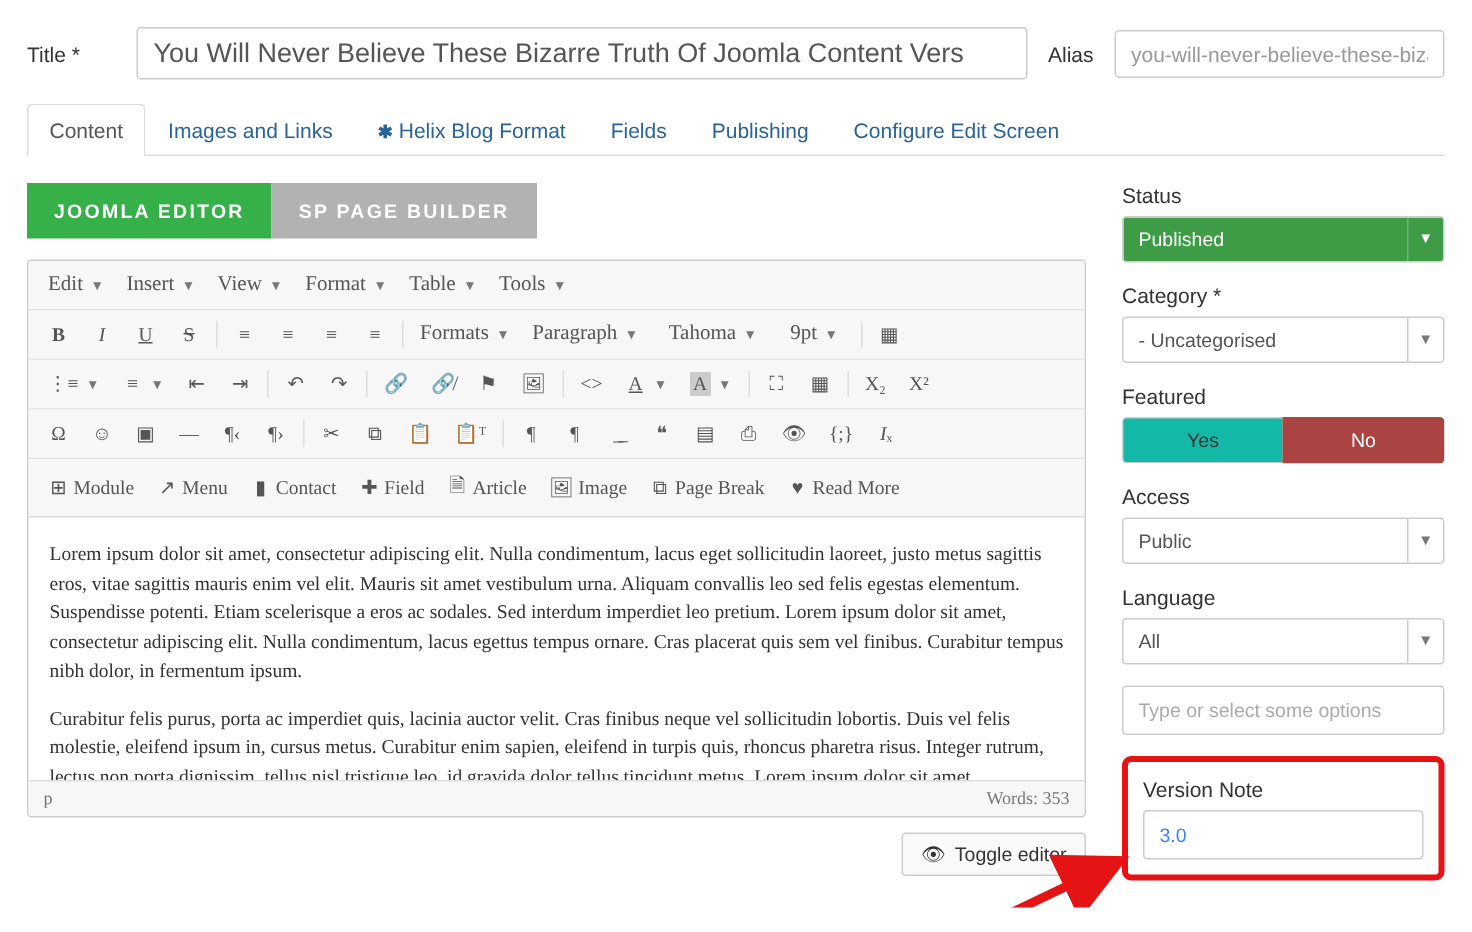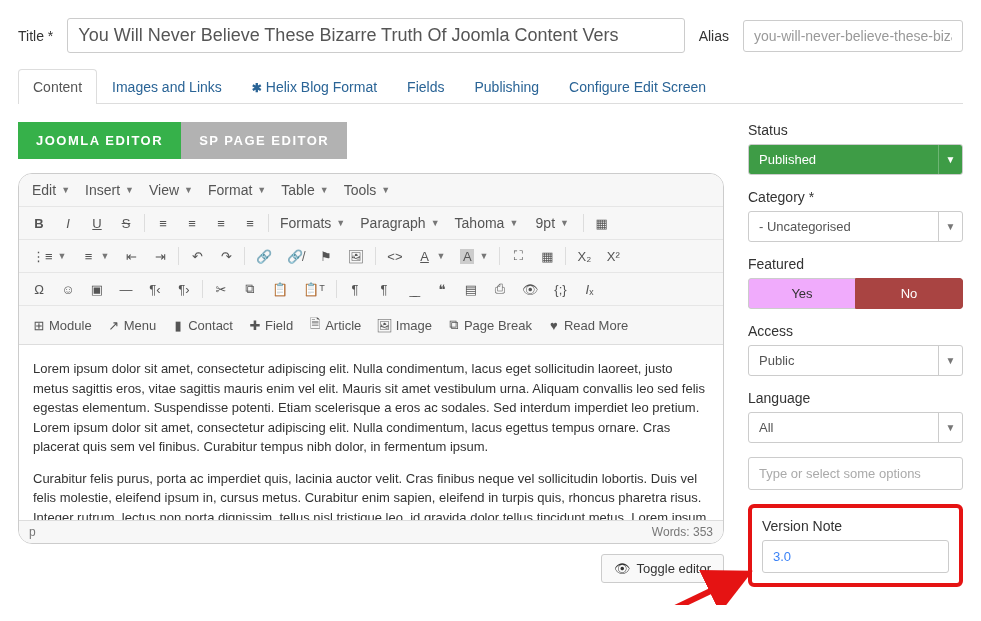--- a/index.html
+++ b/index.html
@@ -12,20 +12,21 @@
     }
     .top-row { display: flex; gap: 14px; align-items: center; margin-bottom: 16px; }
     .label { color: #333; font-size: 14px; }
     .title-input {
       flex: 1;
       font-size: 18px;
       padding: 6px 10px;
       border: 1px solid #ccc;
       border-radius: 3px;
       color: #555;
+      margin-left: 24px;
     }
     .alias-input {
       width: 220px;
       font-size: 14px;
       padding: 7px 10px;
       border: 1px solid #ccc;
       border-radius: 3px;
       color: #999;
     }
     .tabs {
@@ -58,22 +59,23 @@
       font-size: 13px;
       letter-spacing: 1.5px;
       color: #fff;
       cursor: pointer;
       font-weight: 600;
     }
     .builder-btn.active { background: #36b14a; }
     .builder-btn.inactive { background: #b2b2b2; }
     .editor-box {
       border: 1px solid #ccc;
-      border-radius: 14px;
+      border-radius: 3px;
       overflow: hidden;
+      font-family: Liberation Serif, serif;
     }
     .toolbar { background: #f7f7f7; border-bottom: 1px solid #ddd; }
     .toolbar-row {
       display: flex;
       flex-wrap: wrap;
       align-items: center;
       padding: 3px 6px;
       gap: 1px;
     }
     .toolbar-row + .toolbar-row { border-top: 1px solid #e6e6e6; }
@@ -122,21 +124,21 @@
     .select-val { flex:1; padding:7px 10px; font-size:13px; color:#555; }
     .select-caret {
       width:24px; display:flex; align-items:center; justify-content:center;
       border-left:1px solid #ccc; color:#777; font-size:10px; cursor:pointer;
     }
     .btn-group { display:flex; border-radius:3px; overflow:hidden; }
     .btn-group .bg-btn {
       flex:1; text-align:center; padding:7px 0; font-size:13px; cursor:pointer;
       border:1px solid #ccc;
     }
-    .btn-group .bg-btn.yes { background:#f0abfc; color:#333; border-right:none; border-radius:3px 0 0 3px; }
+    .btn-group .bg-btn.yes { background:#14b8a6; color:#333; border-right:none; border-radius:3px 0 0 3px; }
     .btn-group .bg-btn.no { background:#a94442; color:#fff; border-color:#a94442; border-radius:0 3px 3px 0; }
     .tags-input, .version-input {
       width:100%; border:1px solid #ccc; border-radius:3px;
       padding:8px 10px; font-size:13px; color:#3b82f6;
     }
     .tags-input::placeholder { color:#aaa; }
     .highlight-box {
       border:4px solid #e51313; border-radius:6px;
       padding:10px; margin-top:2px;
     }
@@ -165,21 +167,21 @@
     <div class="tab"><span class="helix-ico">✱</span><span>Helix Blog Format</span></div>
     <div class="tab"><span>Fields</span></div>
     <div class="tab"><span>Publishing</span></div>
     <div class="tab"><span>Configure Edit Screen</span></div>
   </div>
 
   <div class="main-layout">
     <div class="editor-col">
       <div class="builder-toggle">
         <div class="builder-btn active">JOOMLA EDITOR</div>
-        <div class="builder-btn inactive">SP PAGE EDITOR</div>
+        <div class="builder-btn inactive">SP PAGE BUILDER</div>
       </div>
 
       <div class="editor-box">
         <div class="toolbar">
 
           <div class="toolbar-row">
             <span class="tb-btn tb-txt">
                 <span>Edit</span>
                 <span class="caret">▼</span>
               </span>

